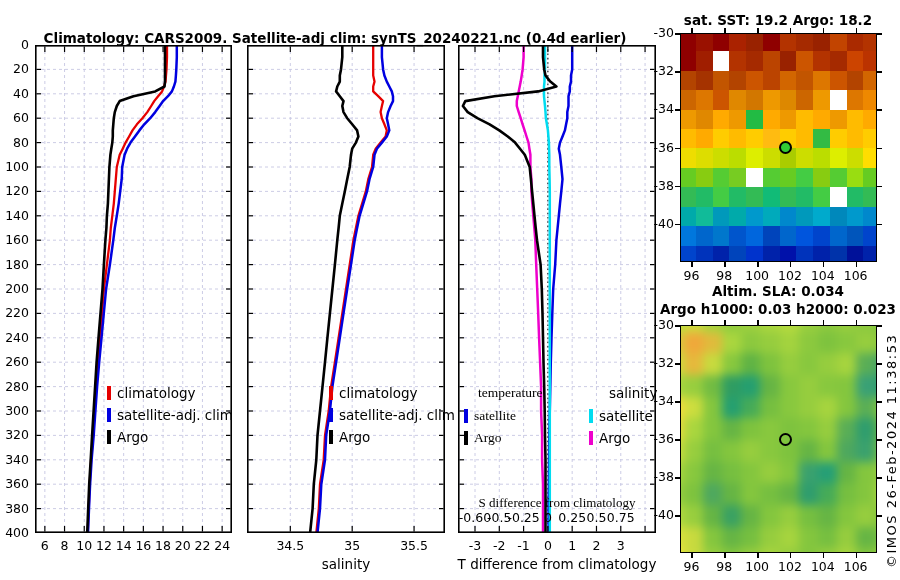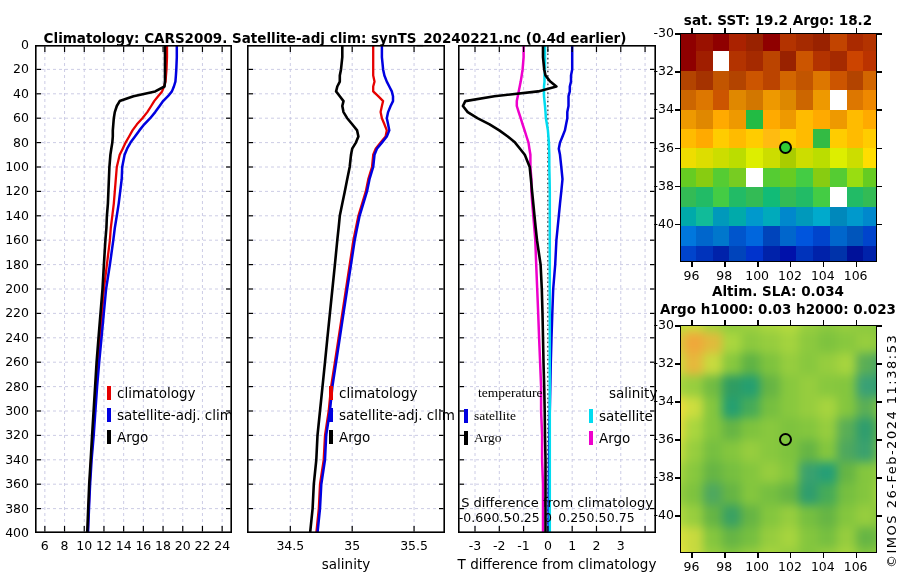--- a/index.html
+++ b/index.html
@@ -1,20 +1,20 @@
 <!DOCTYPE html>
 <html><head>
 <meta charset="utf-8">
 <style>
   html,body{margin:0;padding:0;background:#fff;}
   #fig{position:relative;width:900px;height:580px;background:#fff;overflow:hidden;
        font-family:"DejaVu Sans","Liberation Sans",sans-serif;color:#000;}
   .fig-title{position:absolute;font-weight:bold;font-size:13.5px;text-align:center;white-space:nowrap;}
   .axis-label{position:absolute;font-size:13.5px;text-align:center;white-space:nowrap;}
-  .s-axis-label{font-size:13px;}
+  .s-axis-label{font-size:13px;font-family:Liberation Serif, serif;}
   .tick-label{position:absolute;font-size:12.5px;text-align:center;white-space:nowrap;}
   .tick-label.right{text-align:right;}
   .panel{position:absolute;}
   .legend{position:absolute;}
   .lg-header{font-size:13.5px;height:20px;white-space:nowrap;}
   .lg-row{display:flex;align-items:center;height:22px;font-size:13.5px;white-space:nowrap;}
   .lg-mark{display:inline-block;width:4px;height:14px;margin-right:6px;}
   .map{position:absolute;overflow:hidden;border:1.5px solid #000;box-sizing:border-box;background:#fff;}
   .map-cells{position:absolute;display:grid;}
   .map-cells.blur{filter:blur(5px);}

